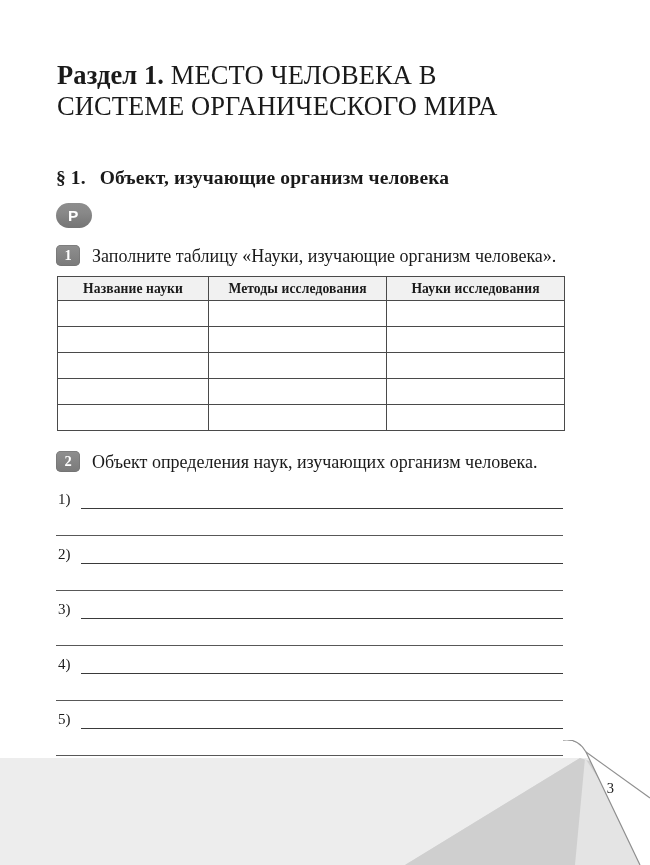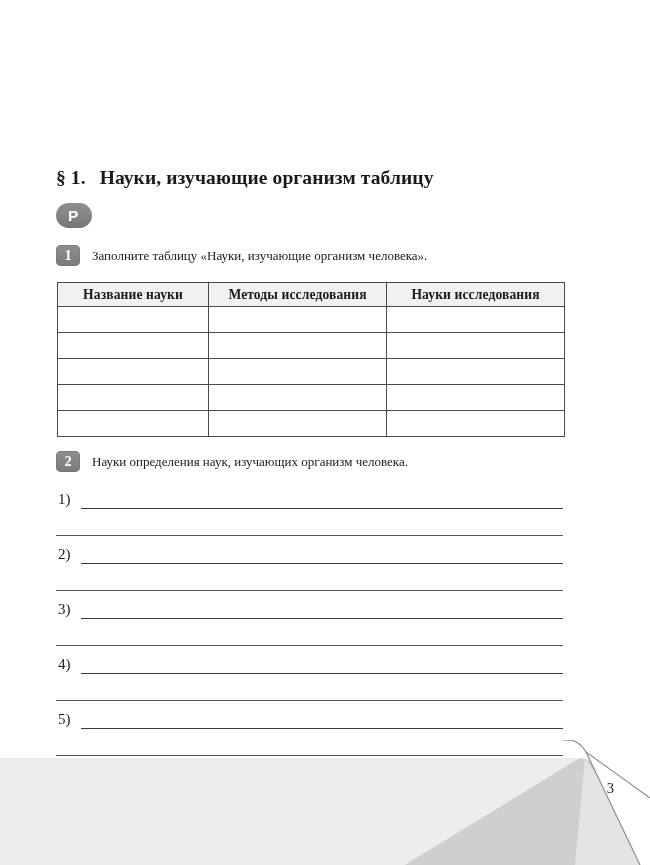--- a/index.html
+++ b/index.html
@@ -90,34 +90,34 @@
     font-size: 14.5px;
     font-weight: bold;
     display: flex;
     align-items: center;
     justify-content: center;
     flex: none;
     box-shadow: 0 0 0 0.5px #6e6e6e inset;
   }
   .task-text {
     margin-left: 12px;
-    font-size: 13px;
+    font-size: 18px;
     line-height: 20px;
     padding-top: 1px;
     white-space: nowrap;
   }
 
   #task1 { left: 56px; top: 245px; }
   #task2 { left: 56px; top: 451px; }
 
   
   .science-table {
     position: absolute;
     left: 57px;
-    top: 282px;
+    top: 276px;
     width: 507px;
     border-collapse: collapse;
     table-layout: fixed;
   }
   .science-table th,
   .science-table td {
     border: 1.3px solid #4a4a4a;
     padding: 0;
   }
   .science-table th {
@@ -186,24 +186,28 @@
     font-size: 14.5px;
     color: #1a1a1a;
     font-family: "Liberation Serif", serif;
   }
 </style>
 </head>
 <body>
 
 <div class="page">
 
+  <div class="chapter-title">
+    <span class="razdel">Раздел 1.</span>
+    <span class="caps">МЕСТО ЧЕЛОВЕКА В СИСТЕМЕ ОРГАНИЧЕСКОГО МИРА</span>
+  </div>
 
   <div class="para-heading">
     <span class="sign">§ 1.</span>
-    <span>Науки, изучающие организм таблицу</span>
+    <span>Объект, изучающие организм человека</span>
   </div>
 
   <div class="rubric">
     <span class="r-first">Р</span>
   </div>
 
   <div class="task" id="task1">
     <div class="task-num">1</div>
     <div class="task-text">Заполните таблицу «Науки, изучающие организм человека».</div>
   </div>
@@ -245,21 +249,21 @@
       <tr>
         <td></td>
         <td></td>
         <td></td>
       </tr>
     </tbody>
   </table>
 
   <div class="task" id="task2">
     <div class="task-num">2</div>
-    <div class="task-text">Науки определения наук, изучающих организм человека.</div>
+    <div class="task-text">Объект определения наук, изучающих организм человека.</div>
   </div>
 
   <div class="answers">
     <div class="ans-item">
       <span class="ans-label">1)</span>
       <div class="ans-rule-first"></div>
       <div class="ans-rule-second"></div>
     </div>
     <div class="ans-item">
       <span class="ans-label">2)</span>

